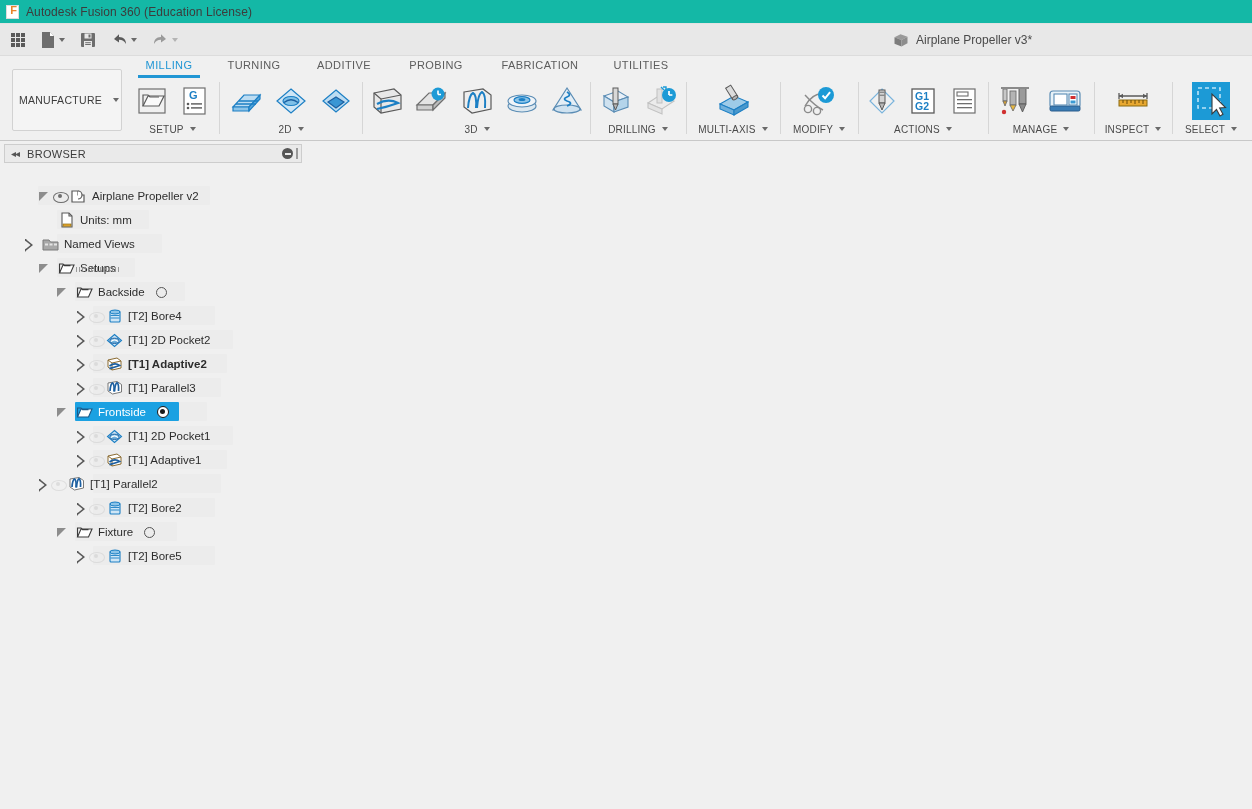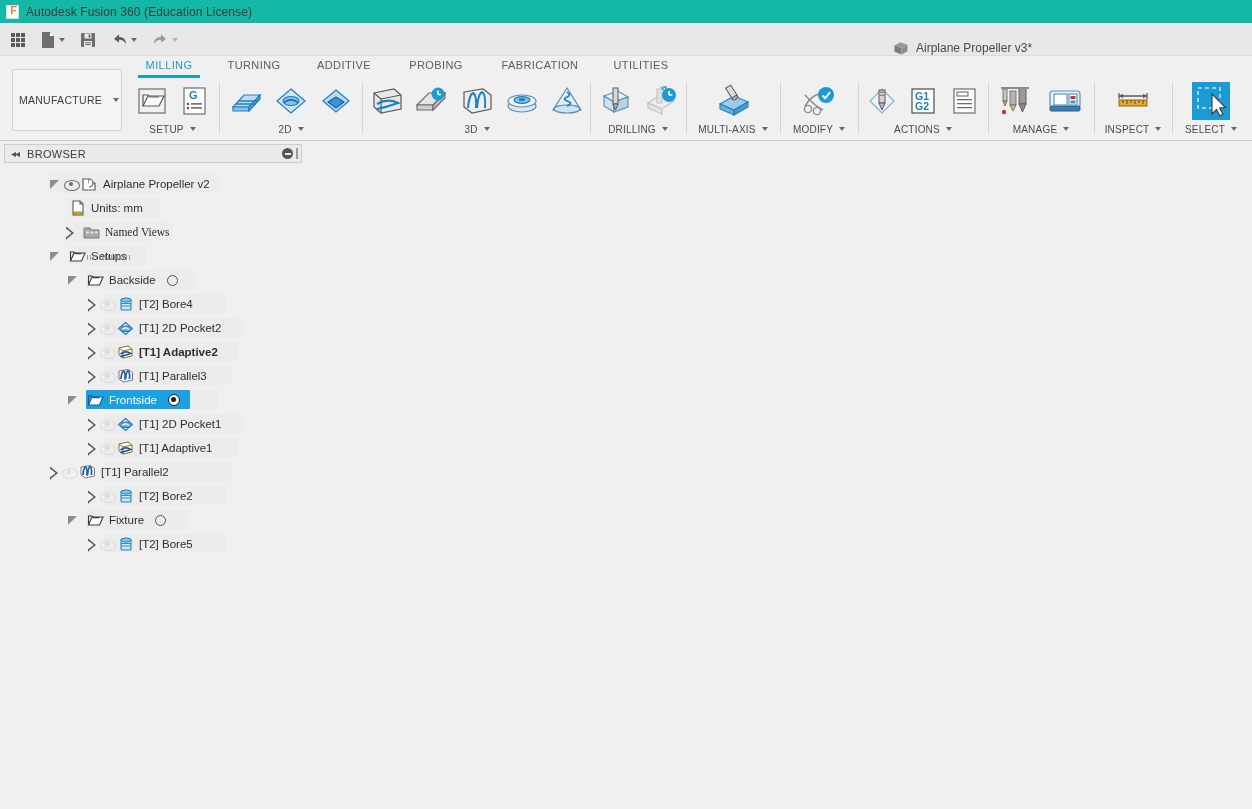--- a/index.html
+++ b/index.html
@@ -42,21 +42,21 @@
   .qat-sep { width:7px; }
   .grid-icon { display:grid; grid-template-columns:repeat(3,4px); gap:1px; }
   .grid-icon i { width:4px; height:4px; background:#5a5a5a; display:block; }
   .caret { width:0;height:0;border-left:3.5px solid transparent;border-right:3.5px solid transparent;
            border-top:4px solid #6a6a6a; margin-left:3px; }
   .caret.dim { border-top-color:#b4b4b4; }
 
   
   .doc-title {
     position:absolute; left:893px; top:31px; height:18px;
-    display:flex; align-items:center; gap:7px;margin-top:8px;
+    display:flex; align-items:center; gap:7px;
   }
   .doc-title .label { font-size:12px; color:#4a4a4a; }
 
   
   .ribbon {
     position:absolute; left:0; top:56px; width:1252px; height:85px;
     background:#f0f0f0; border-bottom:1px solid #c8c8c8;
   }
   .workspace-box {
     position:absolute; left:12px; top:13px; width:110px; height:62px;
@@ -100,21 +100,21 @@
   }
   .bh-arrows { font-size:10px; color:#555; letter-spacing:-1px; }
   .bh-title { font-size:11px; color:#3c3c3c; letter-spacing:.3px; }
   .bh-right { margin-left:auto; display:flex; align-items:center; gap:3px; padding-right:3px; }
   .minus-circle {
     width:11px;height:11px;border-radius:50%;background:#555; position:relative;
   }
   .minus-circle::after{content:"";position:absolute;left:2.5px;top:5px;width:6px;height:1.5px;background:#eaeaea;}
   .grip { width:2px;height:11px;border-left:1px solid #9a9a9a;border-right:1px solid #9a9a9a;}
 
-  .tree { position:absolute; left:0; top:172px; width:302px;margin-left:11px; }
+  .tree { position:absolute; left:0; top:184px; width:302px; }
   .row {
     position:relative; height:24px; display:flex; align-items:center;
     font-size:11.5px; color:#2d2d2d; cursor:default;
   }
   .row .rowbg {
     position:absolute; top:2px; height:19px; background:#ececec; border-radius:1px; z-index:0;
   }
   .row > * { position:relative; z-index:1; }
   .tri-open, .tri-closed { width:13px; height:13px; flex:none; position:relative; }
   .tri-open::after {
@@ -664,21 +664,21 @@
       <span class="ic">
         <svg width="16" height="16" viewBox="0 0 16 16">
           <path d="M3 1 h7 l3 3 v11 h-10 z" fill="#fff" stroke="#5a5a5a" stroke-width="1.1"></path>
           <path d="M10 1 v3 h3" fill="none" stroke="#5a5a5a" stroke-width="1.1"></path>
           <rect x="4" y="12" width="8" height="2.2" fill="#e8a830" stroke="#8a6a10" stroke-width="0.7"></rect>
         </svg>
       </span>
       <span class="lbl">Units: mm</span>
     </div>
 
-    <div class="row" style="padding-left:52px;font-family:Liberation Serif, serif;">
+    <div class="row" style="padding-left:22px;">
       <span class="rowbg" style="left:57px; width:105px;"></span>
       <span class="tri-closed"></span>
       <span style="width:6px;"></span>
       <span class="ic">
         <svg width="17" height="15" viewBox="0 0 17 15">
           <path d="M1 3 h6 l1.5 2 h7.5 v8 h-15 z" fill="#a8a8a8" stroke="#7a7a7a" stroke-width="1"></path>
           <rect x="3" y="6.5" width="3" height="2" fill="#e4e4e4"></rect>
           <rect x="7.5" y="6.5" width="3" height="2" fill="#e4e4e4"></rect>
           <rect x="12" y="6.5" width="3" height="2" fill="#e4e4e4"></rect>
         </svg>

